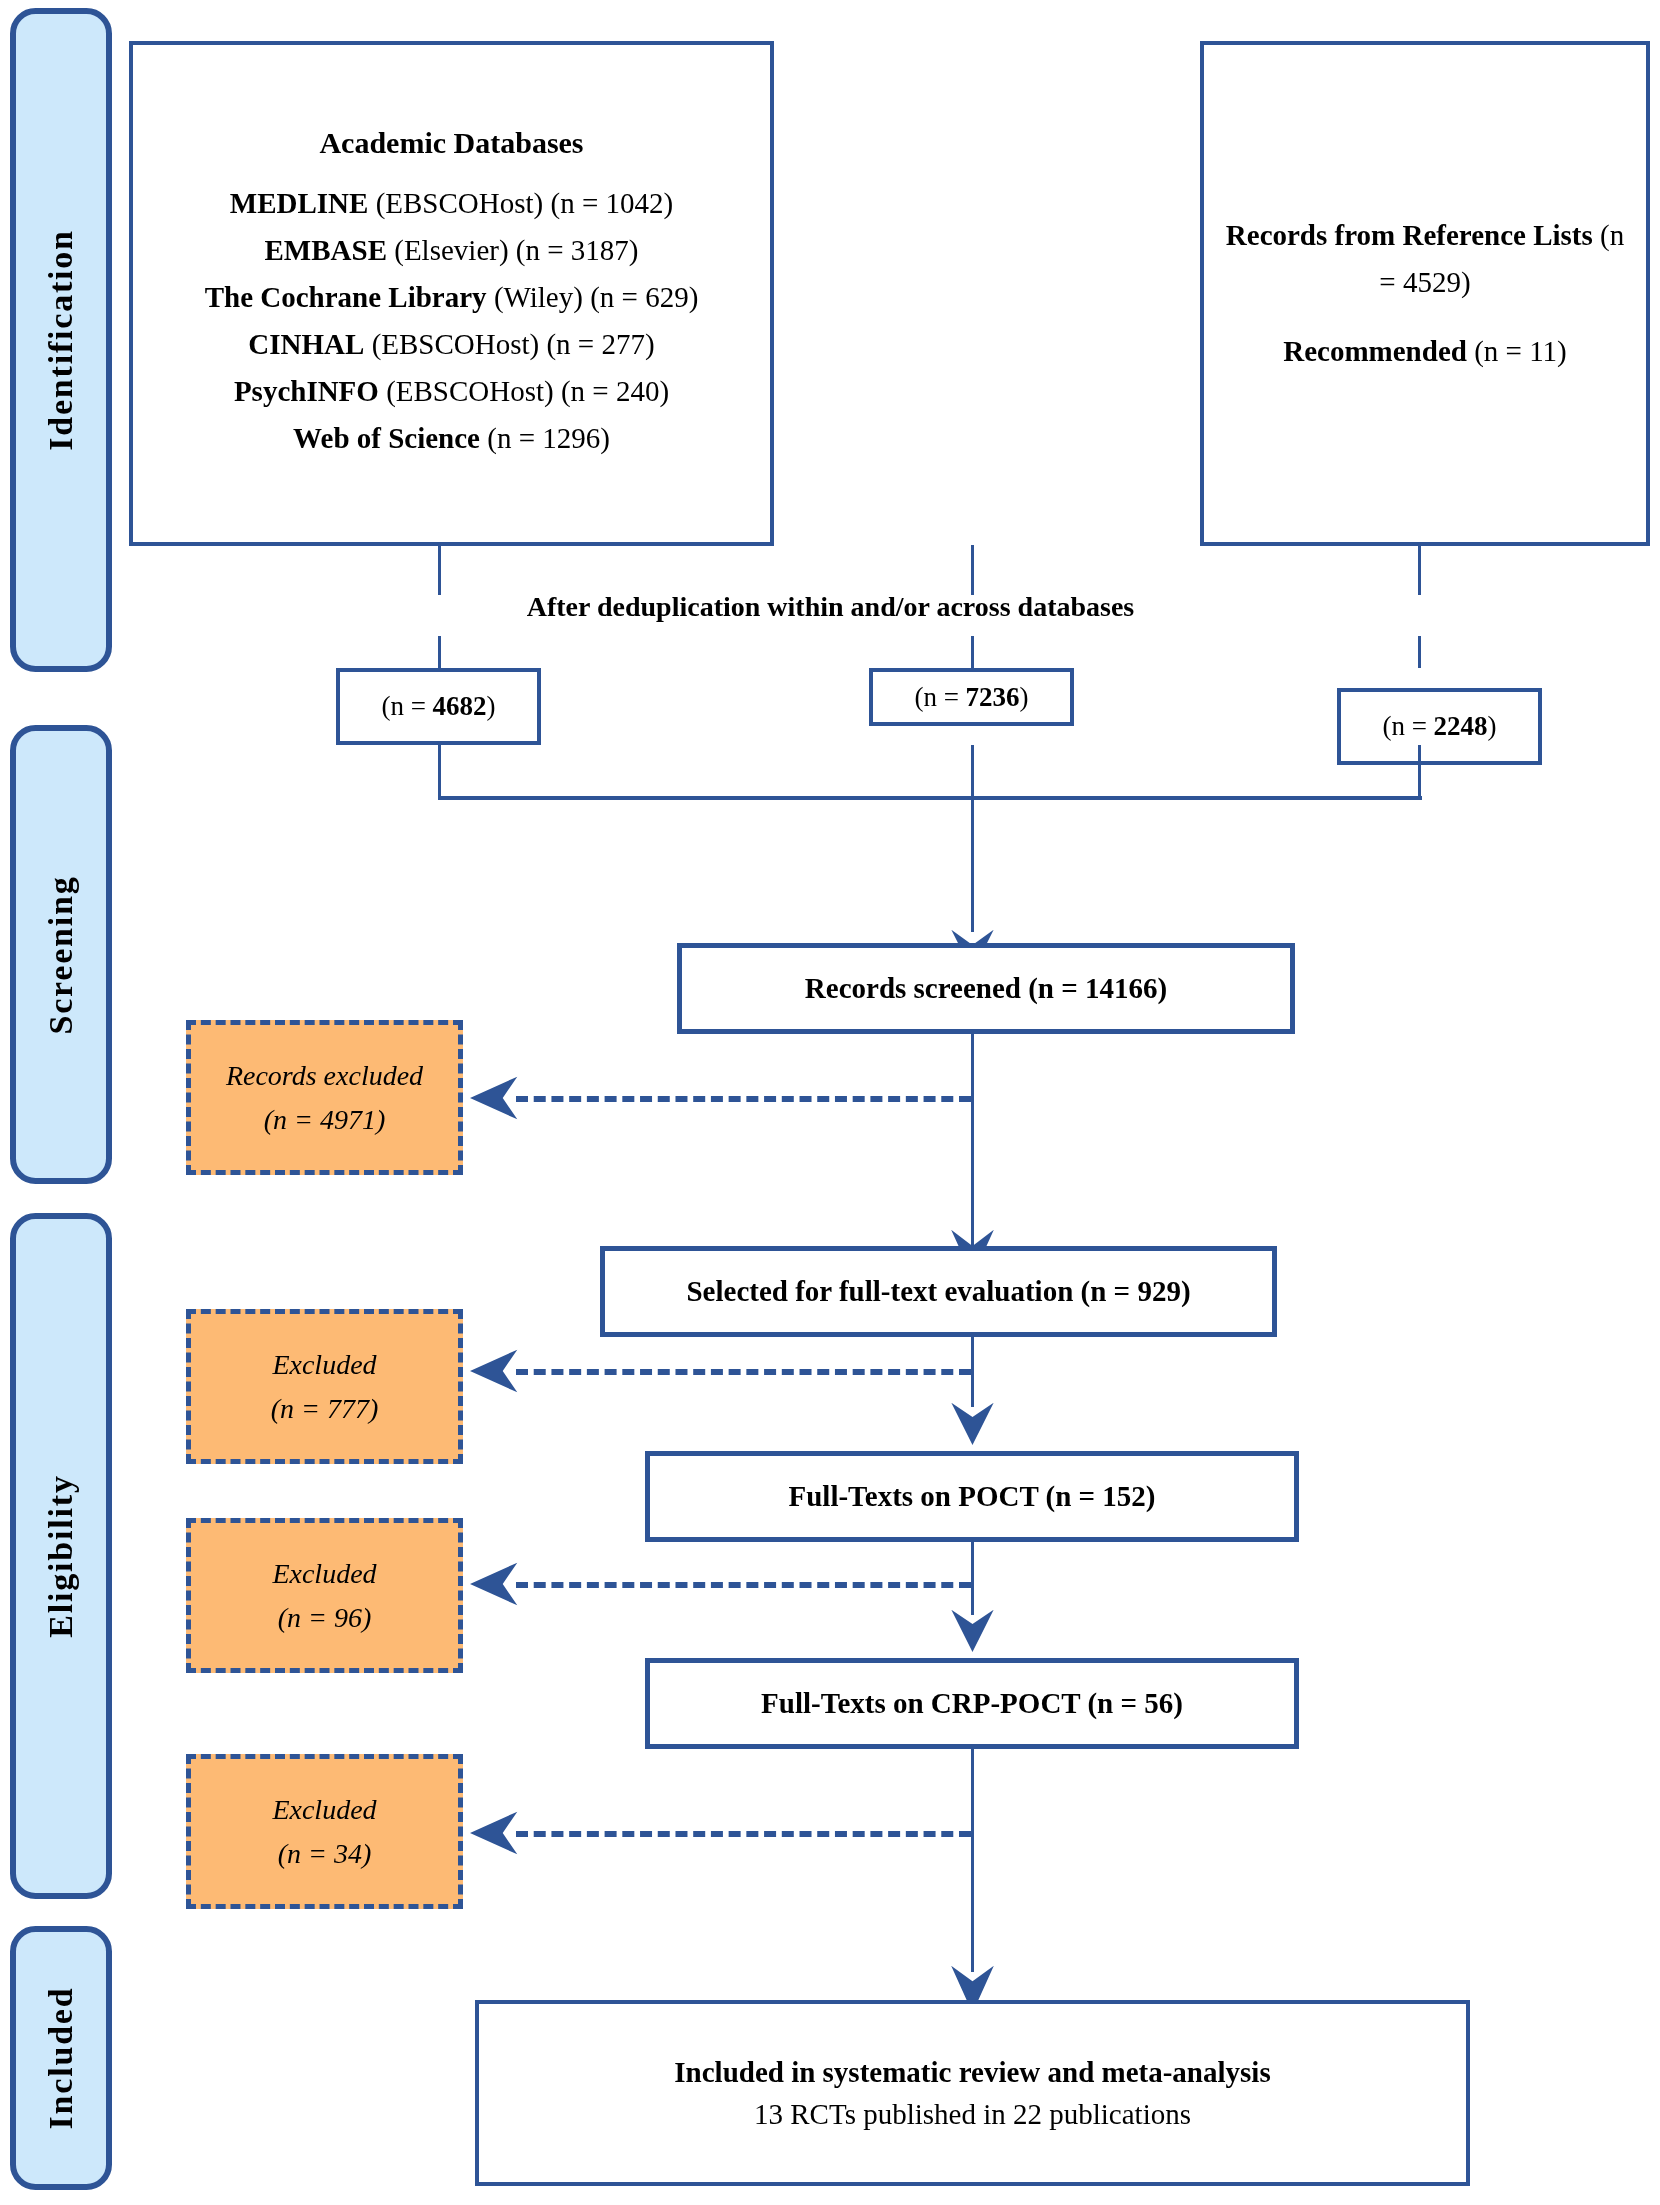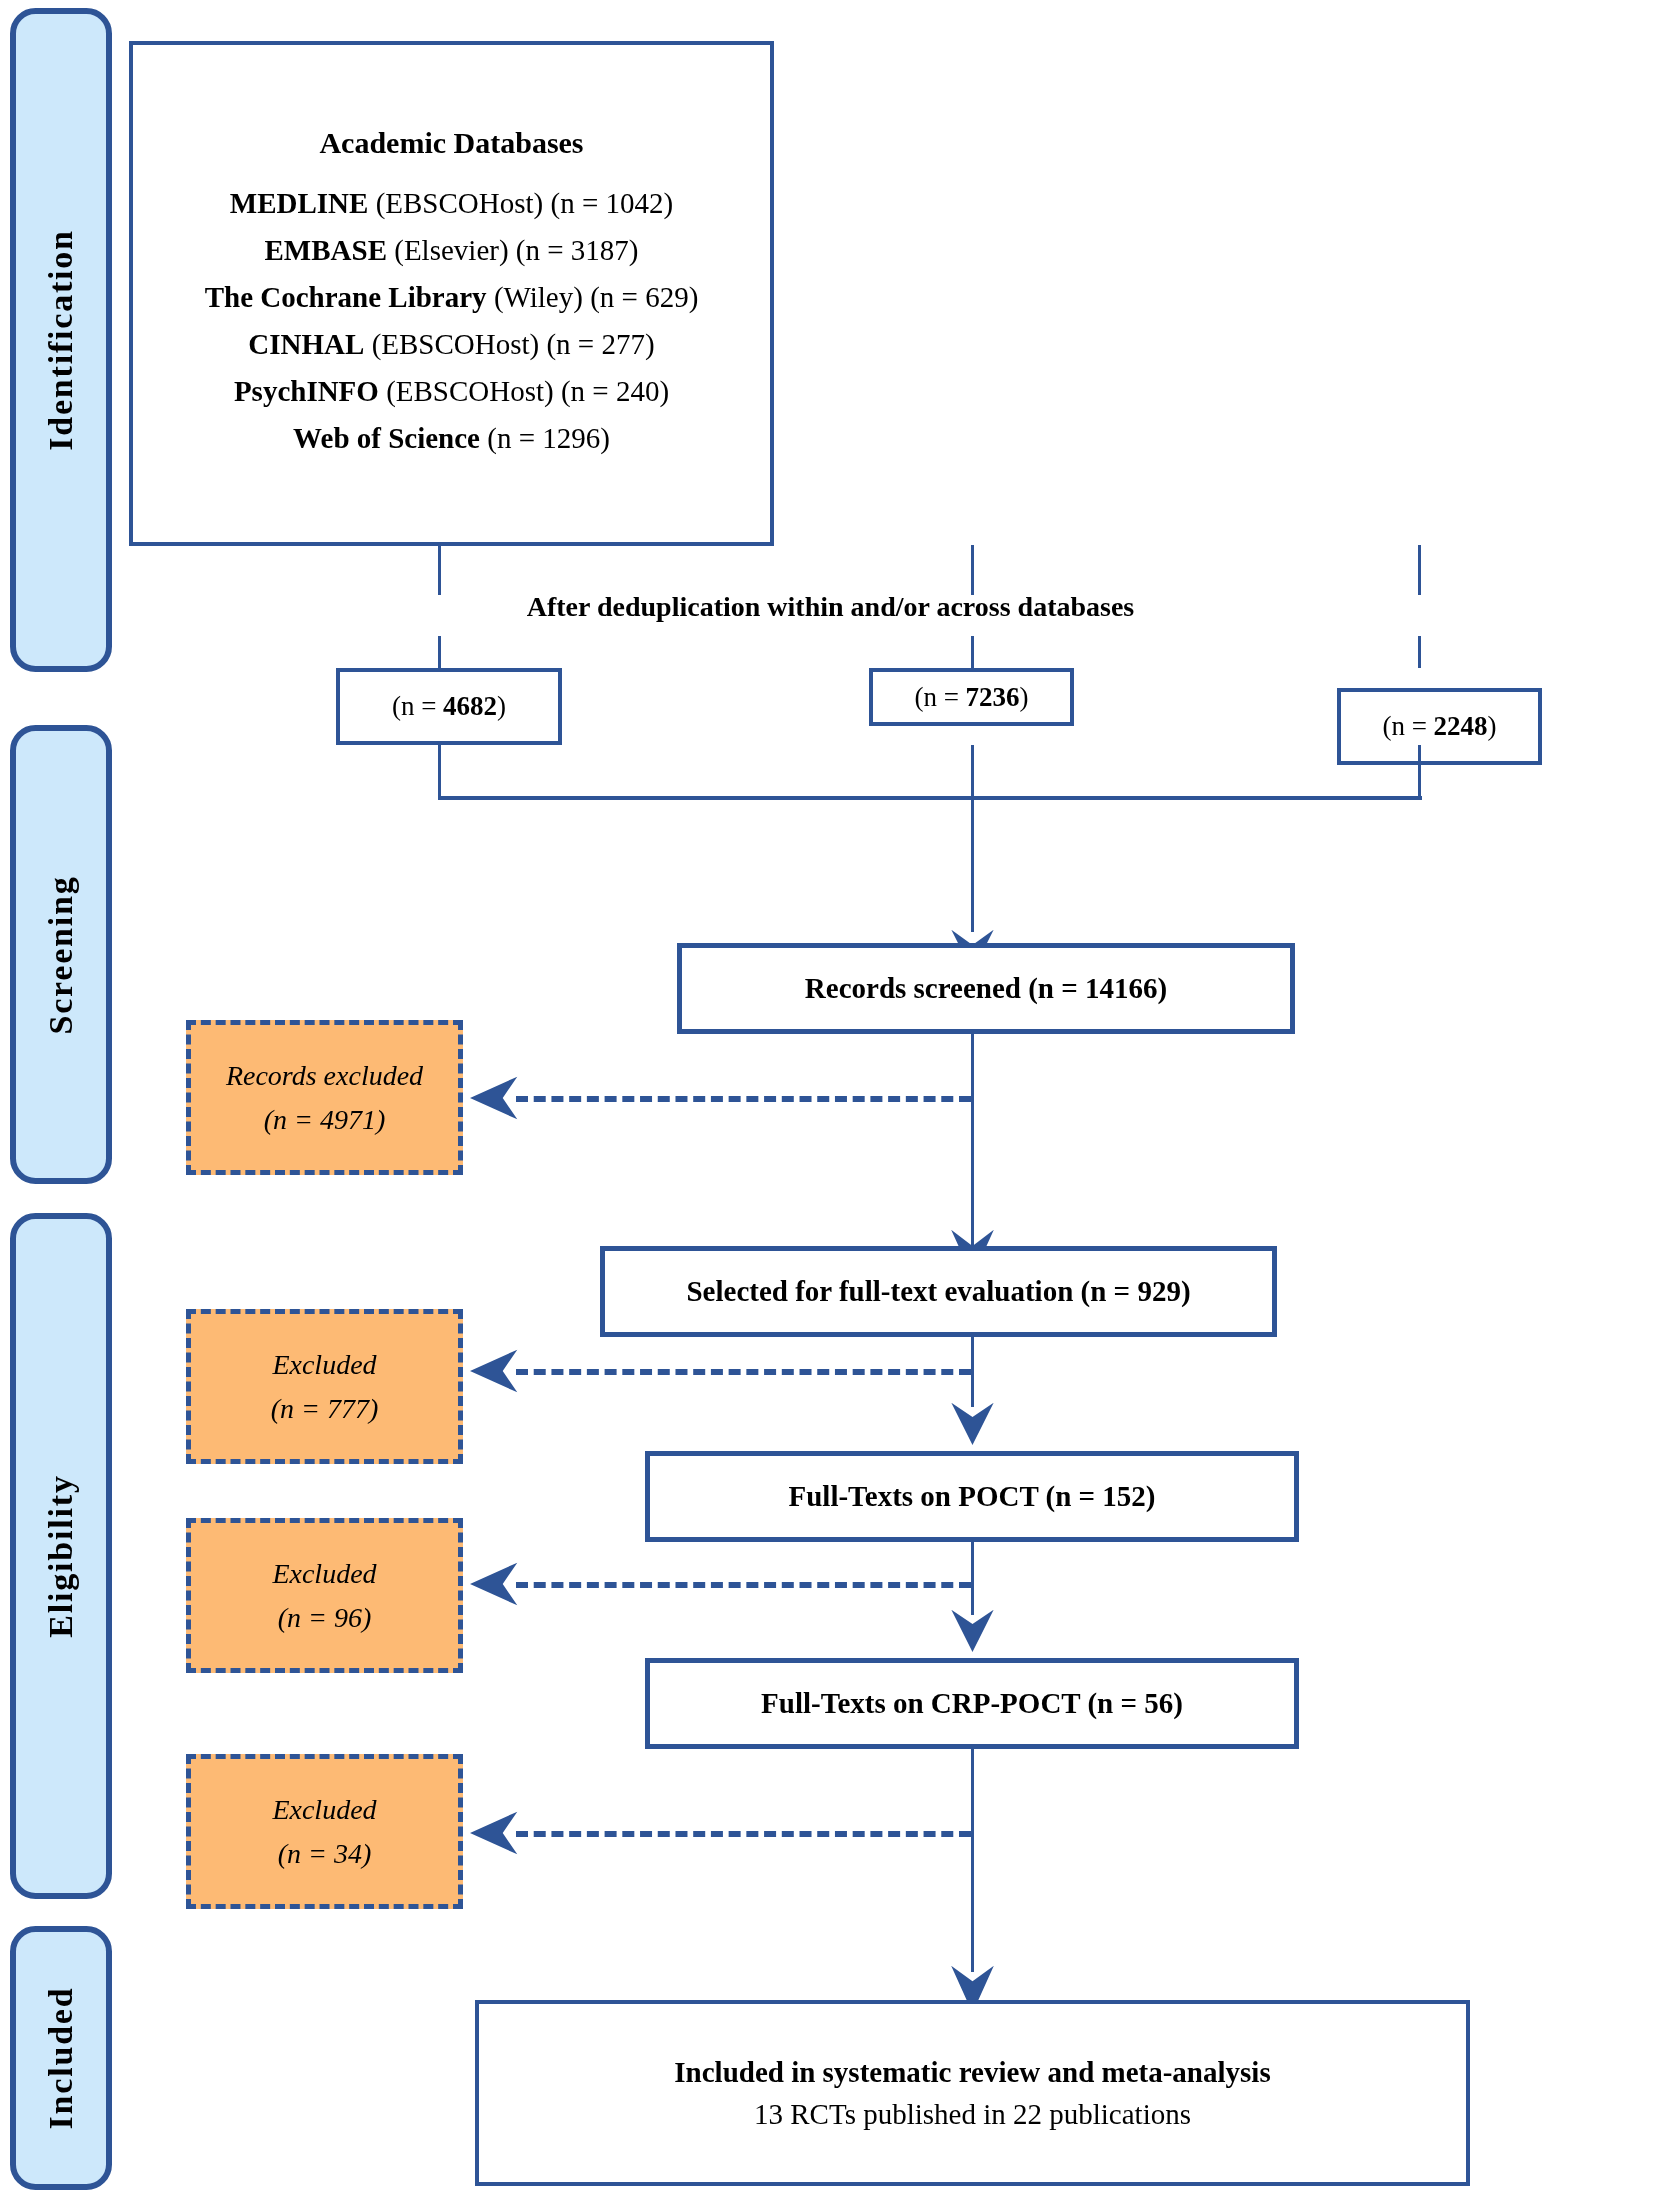--- a/index.html
+++ b/index.html
@@ -163,34 +163,38 @@
     <div class="src-title">Academic Databases</div>
     <div class="src-line"><b>MEDLINE</b><span> (EBSCOHost) (n = 1042)</span></div>
     <div class="src-line"><b>EMBASE</b><span> (Elsevier) (n = 3187)</span></div>
     <div class="src-line"><b>The Cochrane Library</b><span> (Wiley) (n = 629)</span></div>
     <div class="src-line"><b>CINHAL</b><span> (EBSCOHost) (n = 277)</span></div>
     <div class="src-line"><b>PsychINFO</b><span> (EBSCOHost) (n = 240)</span></div>
     <div class="src-line"><b>Web of Science</b><span> (n = 1296)</span></div>
   </div>
 
 
+  <div class="flow-box" style="left:1200px; top:41px; width:450px; height:505px;">
+    <div class="src-line-wrap" style="padding:0 18px; margin-bottom:22px;"><b>Records from Reference Lists</b><span> (n = 4529)</span></div>
+    <div class="src-line-wrap" style="padding:0 18px;"><b>Recommended</b><span> (n = 11)</span></div>
+  </div>
 
   <div class="vline vline-thin" style="left:438px; top:545px; height:50px;"></div>
   <div class="vline vline-thin" style="left:971px; top:545px; height:50px;"></div>
   <div class="vline vline-thin" style="left:1418px; top:545px; height:50px;"></div>
 
   <div class="caption" style="left:0; top:591px; width:1661px;">
     <span>After deduplication within and/or across databases</span>
   </div>
 
   <div class="vline vline-thin" style="left:438px; top:636px; height:32px;"></div>
   <div class="vline vline-thin" style="left:971px; top:636px; height:32px;"></div>
   <div class="vline vline-thin" style="left:1418px; top:636px; height:32px;"></div>
 
-  <div class="flow-box" style="left:336px; top:668px; width:226px; height:77px;">
+  <div class="flow-box" style="left:336px; top:668px; width:205px; height:77px;">
     <div class="dedup-text"><span>(n = </span><b>4682</b><span>)</span></div>
   </div>
 
   <div class="flow-box" style="left:869px; top:668px; width:205px; height:58px;align-items:center;">
     <div class="dedup-text"><span>(n = </span><b>7236</b><span>)</span></div>
   </div>
 
   <div class="flow-box" style="left:1316px; top:688px; width:205px; height:77px;margin-left:21px;">
     <div class="dedup-text"><span>(n = </span><b>2248</b><span>)</span></div>
   </div>

